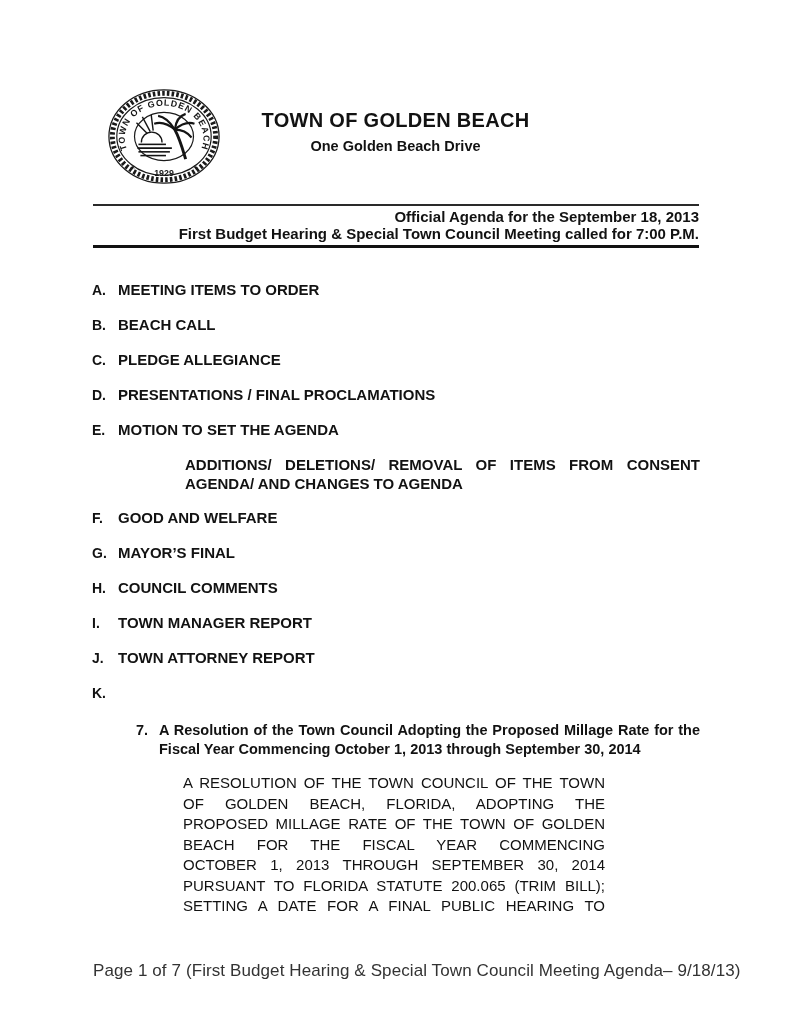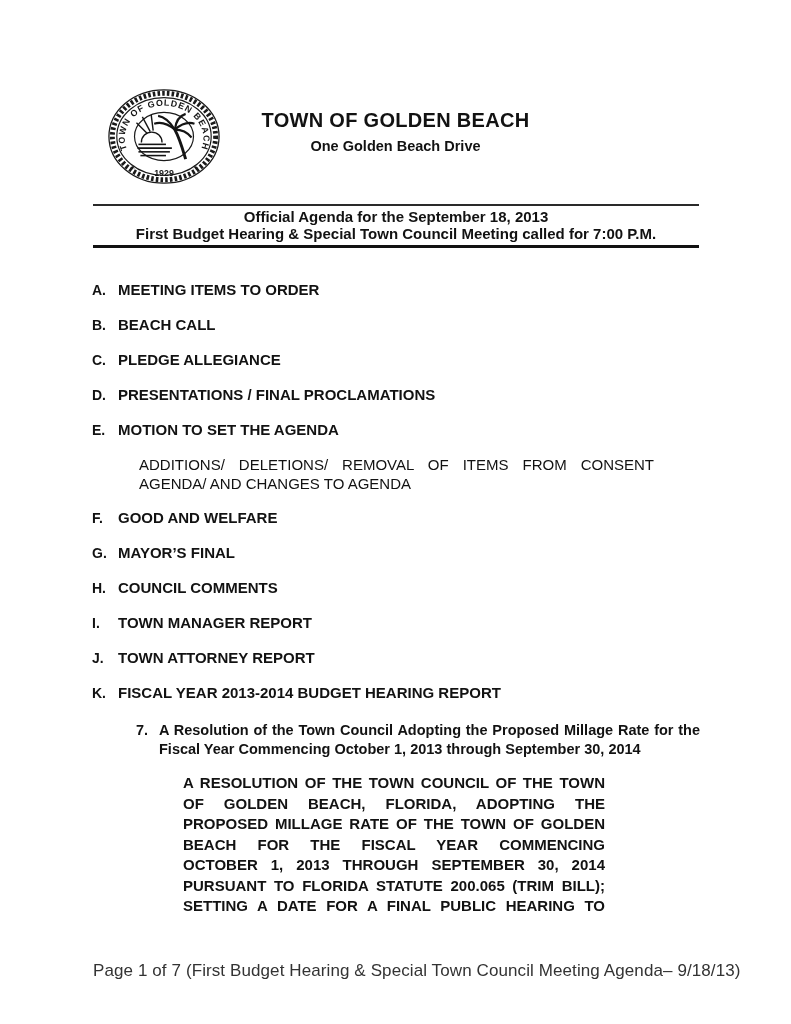--- a/index.html
+++ b/index.html
@@ -45,21 +45,21 @@
 
   
   .banner {
     position: absolute;
     left: 93px;
     top: 204px;
     width: 606px;
     border-top: 2px solid #2a2a2a;
     border-bottom: 3px solid #111;
     padding: 2px 0 3px 0;
-    text-align: center;
+    text-align: right;
     font-weight: bold;
     font-size: 15px;
     line-height: 17px;
   }
 
   
   .agenda {
     position: absolute;
     left: 92px;
     top: 281px;
@@ -72,23 +72,23 @@
     line-height: 17px;
     margin-bottom: 17px;
   }
   .item .letter {
     flex: none;
     width: 26px;
     font-size: 14px;
     padding-top: 1px;
   }
   .note {
-    margin: 0 0 16px 47px;
+    margin: 0 0 16px 93px;
     width: 515px;
-    font-weight: normal;
+    font-weight: bold;
     text-align: justify;
     line-height: 18.5px;
   }
   .subitem {
     display: flex;
     margin: 19px 0 0 44px;
     font-weight: bold;
     font-size: 14.5px;
   }
   .subitem .num {
@@ -98,21 +98,21 @@
   }
   .subitem .subtitle {
     margin: 0;
     width: 541px;
     text-align: justify;
     line-height: 18.5px;
   }
   .resolution {
     margin: 15px 0 0 91px;
     width: 422px;
-    font-weight: bold;
+    font-weight: normal;
     line-height: 20.5px;
     white-space: pre-line;
     text-align: justify;
     text-align-last: justify;
   }
 
   
   .footer {
     position: absolute;
     left: 93px;
@@ -224,21 +224,20 @@
     <div class="item">
       <span class="letter">I.</span>
       <span class="label">TOWN MANAGER REPORT</span>
     </div>
     <div class="item">
       <span class="letter">J.</span>
       <span class="label">TOWN ATTORNEY REPORT</span>
     </div>
     <div class="item">
       <span class="letter">K.</span>
-      <span class="label">FISCAL YEAR 2013-2014 BUDGET HEARING REPORT</span>
     </div>
 
     <div class="subitem">
       <span class="num">7.</span>
       <p class="subtitle">A Resolution of the Town Council Adopting the Proposed Millage Rate for the Fiscal Year Commencing October 1, 2013 through September 30, 2014</p>
     </div>
 
     <p class="resolution">A RESOLUTION OF THE TOWN COUNCIL OF THE TOWN
 OF GOLDEN BEACH, FLORIDA, ADOPTING THE
 PROPOSED MILLAGE RATE OF THE TOWN OF GOLDEN

